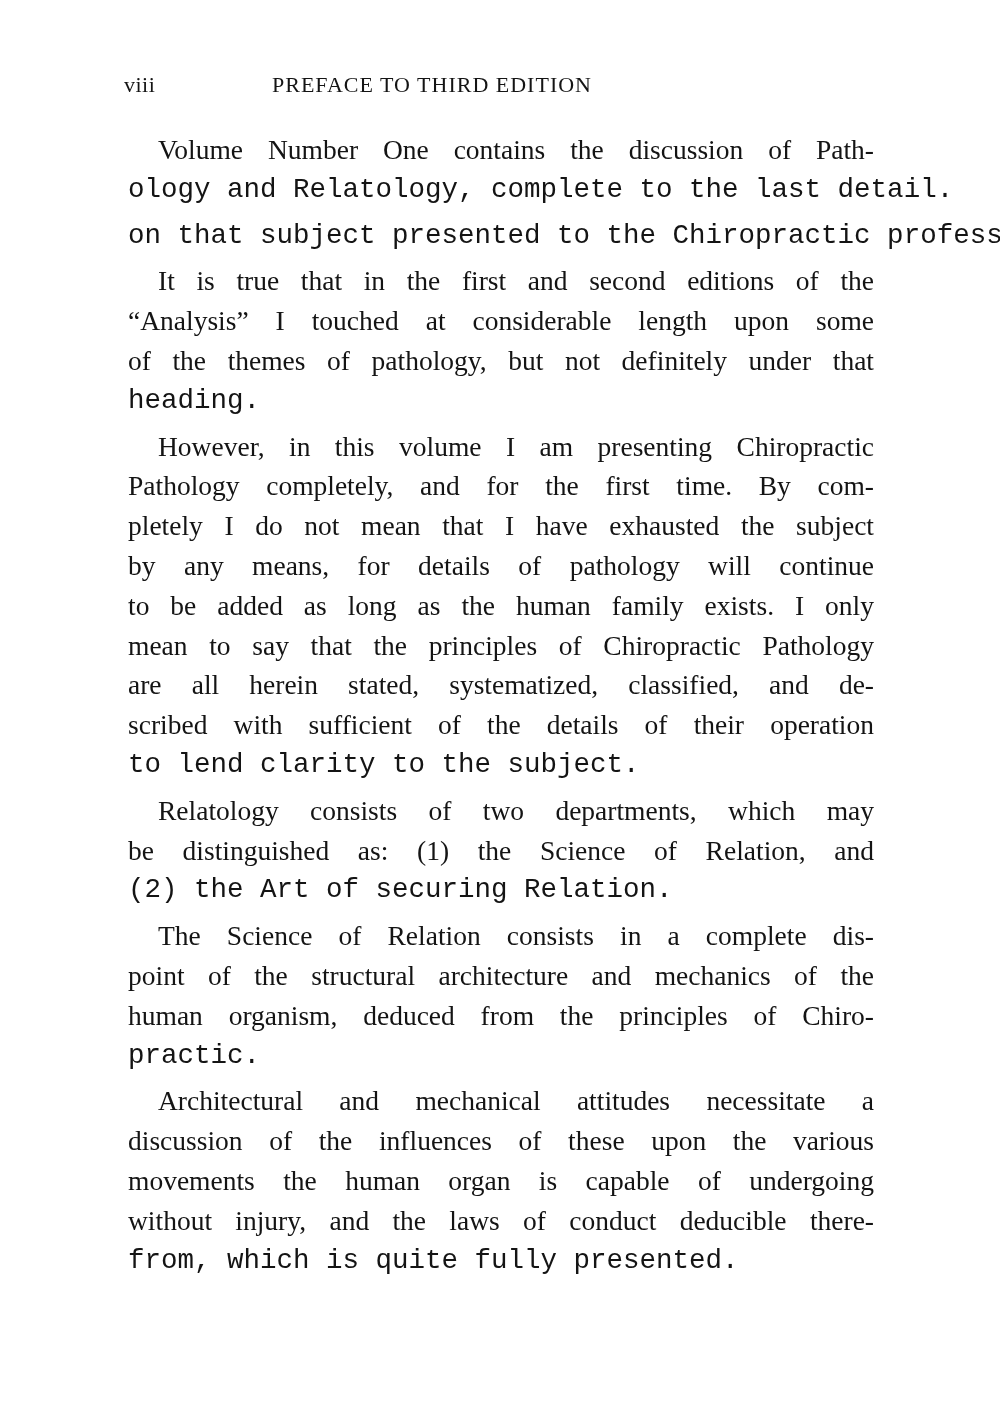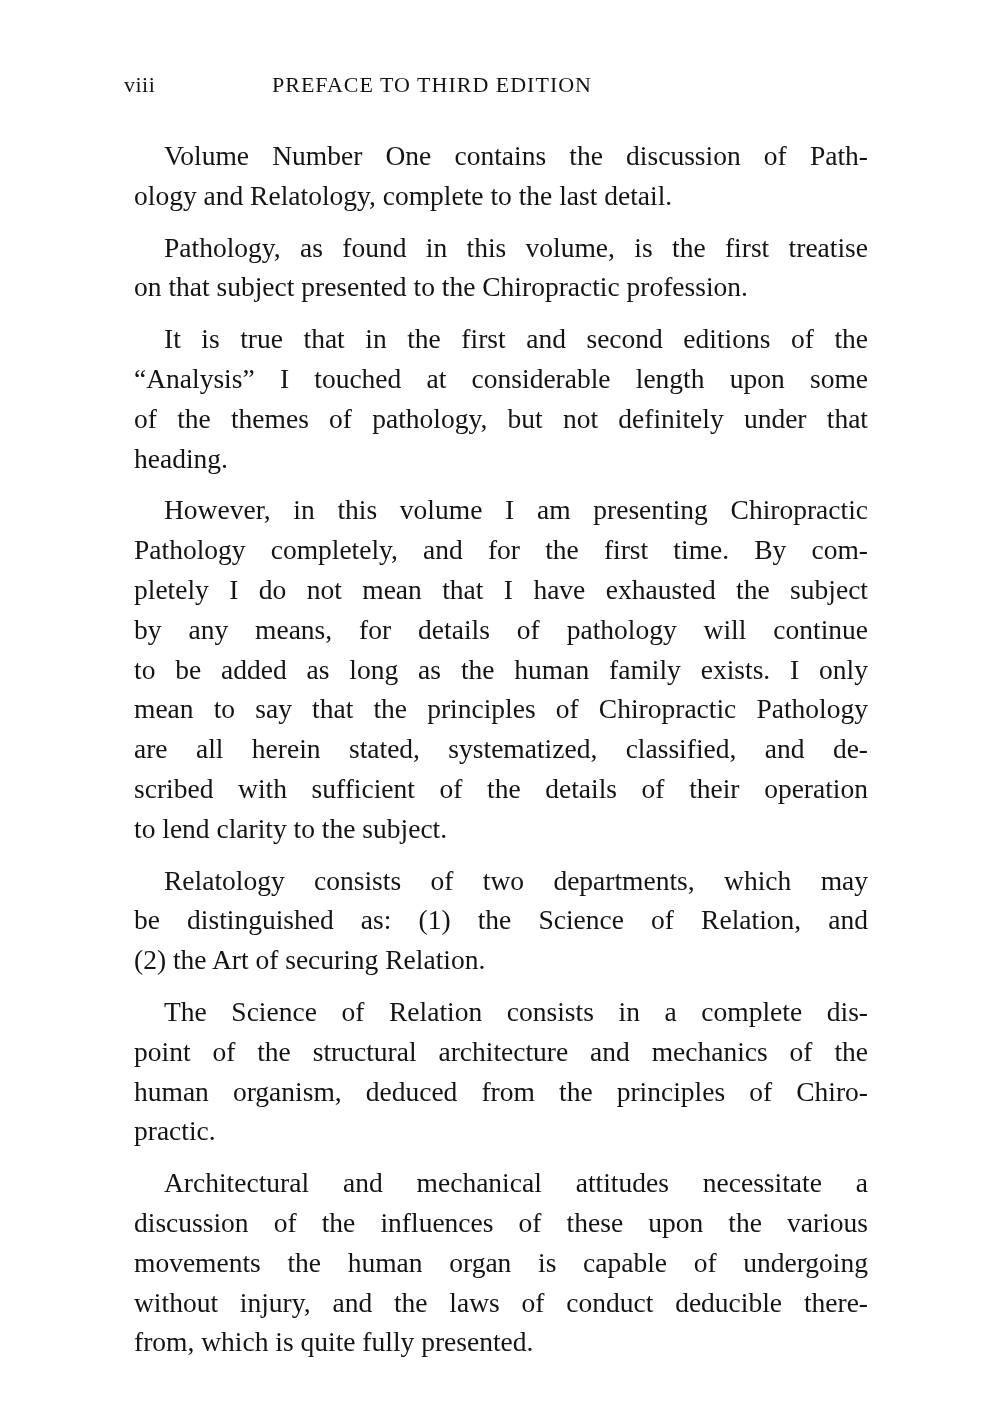--- a/index.html
+++ b/index.html
@@ -12,40 +12,39 @@
     .running-head {
       position: absolute; top: 72px; left: 124px; width: 760px; height: 40px;
       font-size: 22px; letter-spacing: 0.5px;
     }
     .folio { position: absolute; left: 0; top: 0; }
     .head-title { position: absolute; left: 148px; top: 0; letter-spacing: 1px; }
     .body-text {
       position: absolute; top: 124px; left: 122px; width: 758px;
       font-size: 27.5px; line-height: 39.8px; text-align: justify;
     }
-    .para { margin: 12px; text-indent: 30px; }
+    .para { margin: 6px; text-indent: 30px; }
     .line { display: block; text-align: justify; text-align-last: justify; white-space: nowrap; }
-    .line.last { text-align-last: left; }
+    .line.last { text-align-last: left; font-family: Liberation Mono, monospace; }
   </style>
 </head>
 <body>
 
 <div class="page">
   <div class="running-head">
     <span class="folio">viii</span>
     <span class="head-title">PREFACE TO THIRD EDITION</span>
   </div>
 
   <div class="body-text">
     <p class="para">
       <span class="line">Volume Number One contains the discussion of Path-</span>
       <span class="line last" style="text-indent:0">ology and Relatology, complete to the last detail.</span>
     </p>
     <p class="para">
-      <span class="line">Pathology, as found in this volume, is the first treatise</span>
       <span class="line last" style="text-indent:0">on that subject presented to the Chiropractic profession.</span>
     </p>
     <p class="para">
       <span class="line">It is true that in the first and second editions of the</span>
       <span class="line" style="text-indent:0">“Analysis” I touched at considerable length upon some</span>
       <span class="line" style="text-indent:0">of the themes of pathology, but not definitely under that</span>
       <span class="line last" style="text-indent:0">heading.</span>
     </p>
     <p class="para">
       <span class="line">However, in this volume I am presenting Chiropractic</span>

